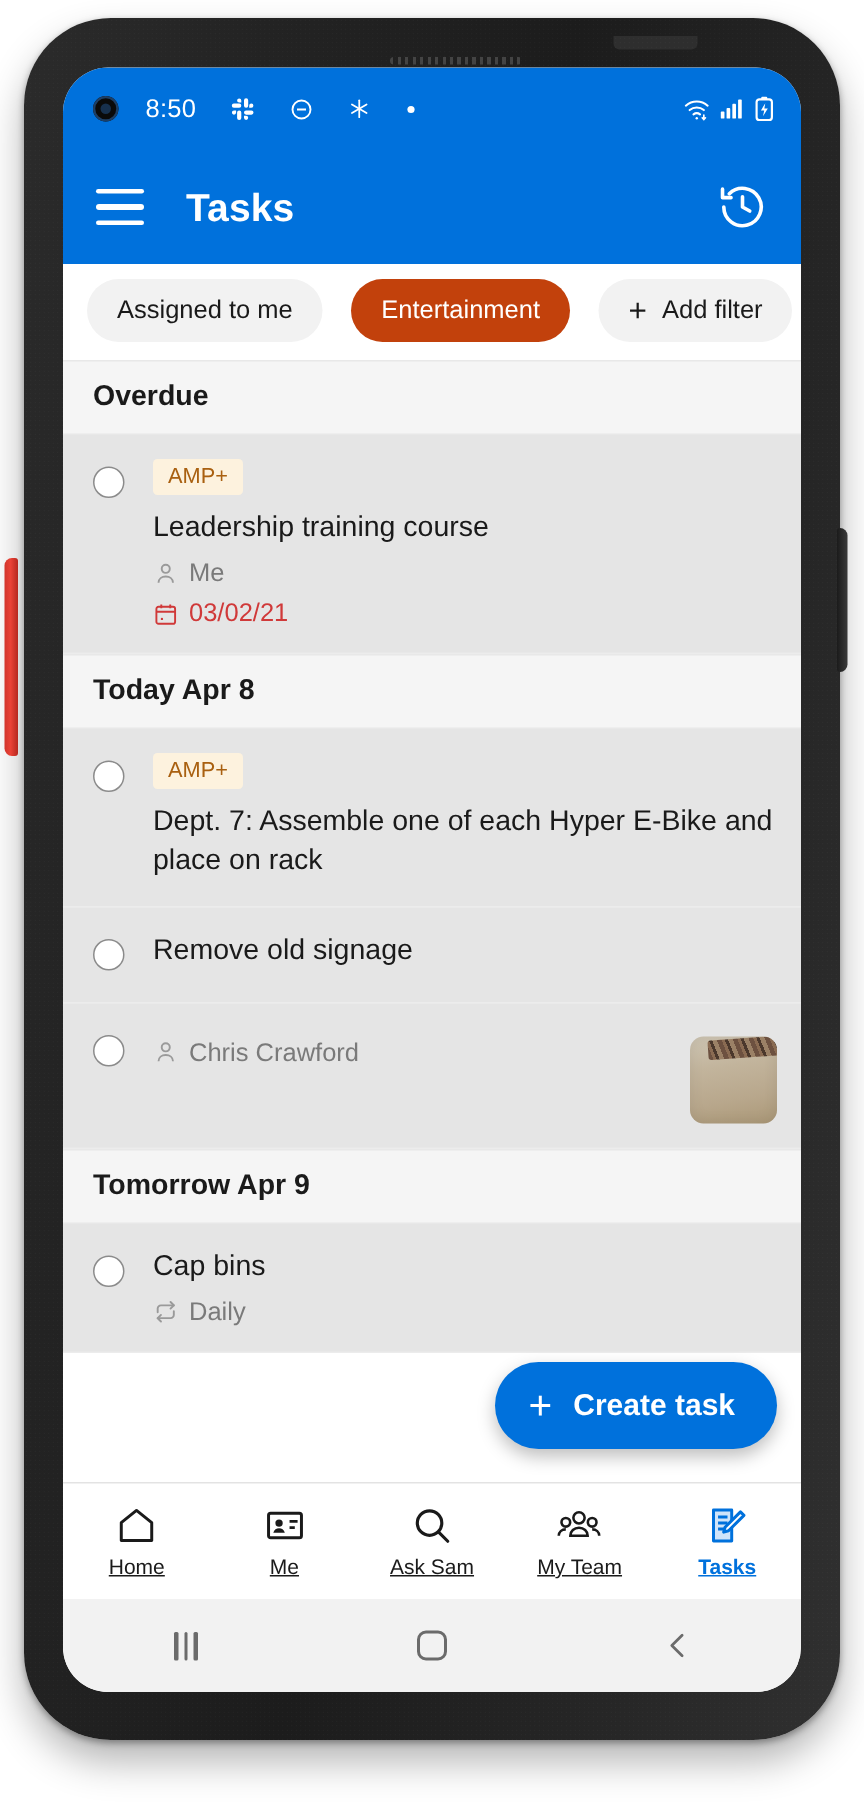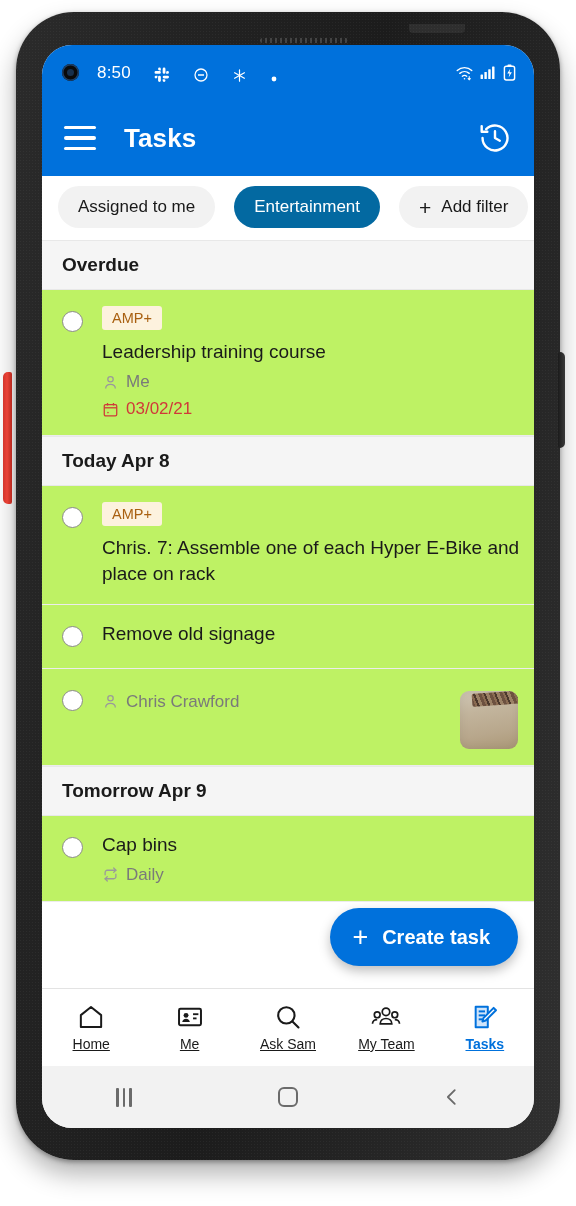--- a/index.html
+++ b/index.html
@@ -108,21 +108,21 @@
     flex: 0 0 auto;
   }
   #camera-hole::after {
     content:"";
     display:block;
     width:7px;height:7px;margin:5px;
     border-radius:50%;
     background:#17304d;
   }
   .status-left {
-    display: flex; align-items: flex-end; gap: 23px;
+    display: flex; align-items: center; gap: 23px;
     margin-left: 18px;
   }
   #status-time {
     font-size: 17px; font-weight: 400; letter-spacing: .2px;
     color:#fff;
   }
   .status-icon { display:flex; align-items:center; }
   .status-right {
     margin-left: auto;
     display: flex; align-items: center; gap: 6px;
@@ -174,21 +174,21 @@
     border-radius: 22px;
     padding: 0 20px;
     height: 42px;
     display: inline-flex;
     align-items: center;
     font-size: 17px;
     flex: 0 0 auto;
     cursor: pointer;
   }
   .chip.inactive { background:#F2F2F2; color:#1a1a1a; }
-  .chip.active   { background:#0369a1; color:#ffffff; }
+  .chip.active   { background:#c2410c; color:#ffffff; }
   .chip .plus {
     font-size: 21px; margin-right: 10px; line-height: 1; font-weight: 400;
   }
 
   
   #task-list {
     flex: 1 1 auto;
     overflow: hidden;
     background: #fff;
     position: relative;
@@ -200,21 +200,21 @@
     font-weight: 700;
     color: #1a1a1a;
     border-top: 1px solid #e8e8e8;
     border-bottom: 1px solid #e8e8e8;
   }
   .task-row {
     display: flex;
     align-items: flex-start;
     padding: 16px 14px 16px 20px;
     border-bottom: 1px solid #ececec;
-    background: #bef264;
+    background: #e5e5e5;
     min-height: 64px;
     cursor: pointer;
   }
   .task-checkbox {
     width: 21px; height: 21px;
     border: 1.6px solid #8b8b8b;
     border-radius: 50%;
     flex: 0 0 auto;
     margin-top: 5px;
     background: #fff;
@@ -462,21 +462,21 @@
         </div>
       </div>
     </div>
 
     <div class="section-header">Today Apr 8</div>
 
     <div class="task-row">
       <div class="task-checkbox"></div>
       <div class="task-body">
         <div class="amp-badge">AMP+</div>
-        <div class="task-title">Chris. 7: Assemble one of each Hyper E-Bike and place on rack</div>
+        <div class="task-title">Dept. 7: Assemble one of each Hyper E-Bike and place on rack</div>
       </div>
     </div>
 
     <div class="task-row">
       <div class="task-checkbox"></div>
       <div class="task-body">
         <div class="task-title">Remove old signage</div>
       </div>
     </div>
 

